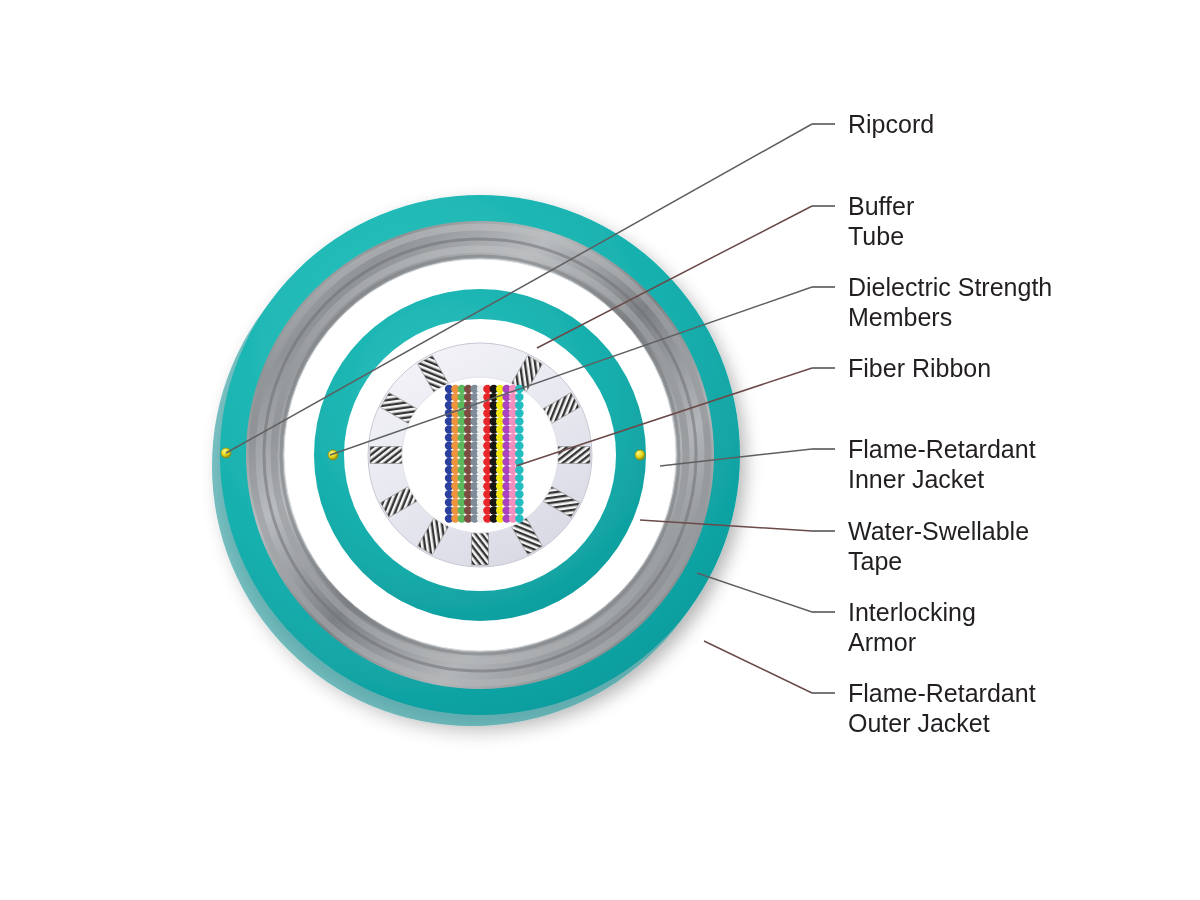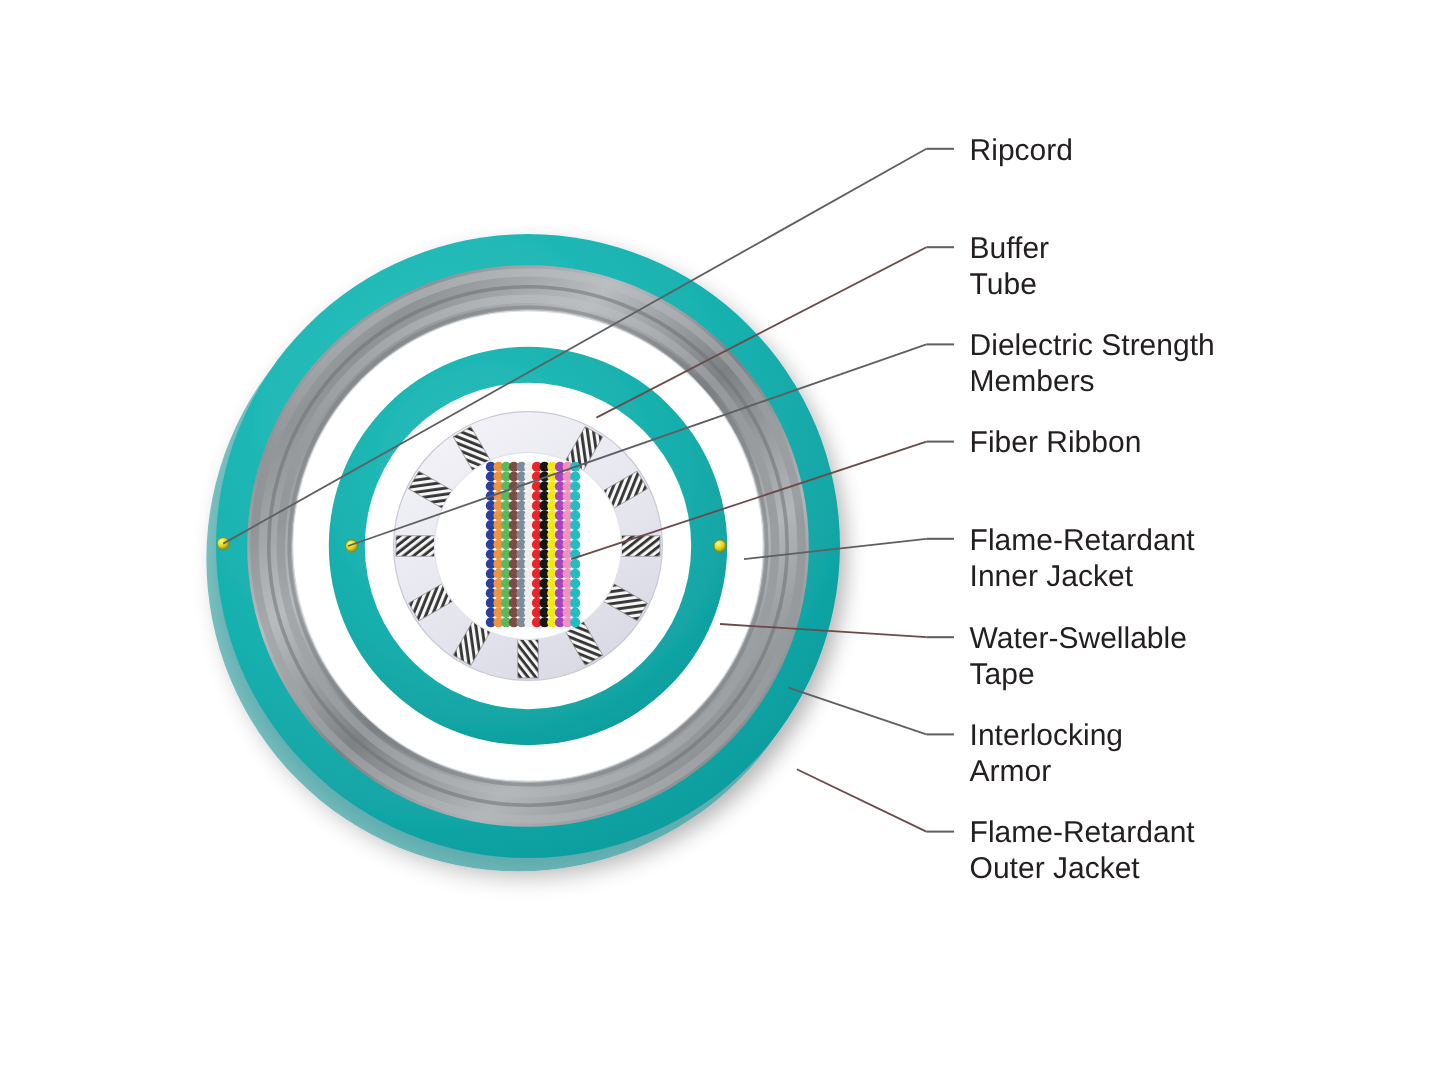--- a/index.html
+++ b/index.html
@@ -1,21 +1,21 @@
 <!DOCTYPE html>
 <html><head>
 <meta charset="utf-8">
 <style>
   html,body{margin:0;padding:0;}
   body{
     width:1200px;height:900px;background:#ffffff;
     font-family:"Liberation Sans","DejaVu Sans",sans-serif;
     overflow:hidden;position:relative;
   }
-  #stage{position:absolute;inset:0;width:1079px;height:900px;}
+  #stage{position:absolute;inset:0;width:1079px;height:900px;padding-left:40px;}
   svg{display:block;}
   .lbl{
     font-family:"Liberation Sans","DejaVu Sans",sans-serif;
     font-size:25px;fill:#231f20;
   }
 </style>
 </head>
 <body>
 
 <div id="stage">

